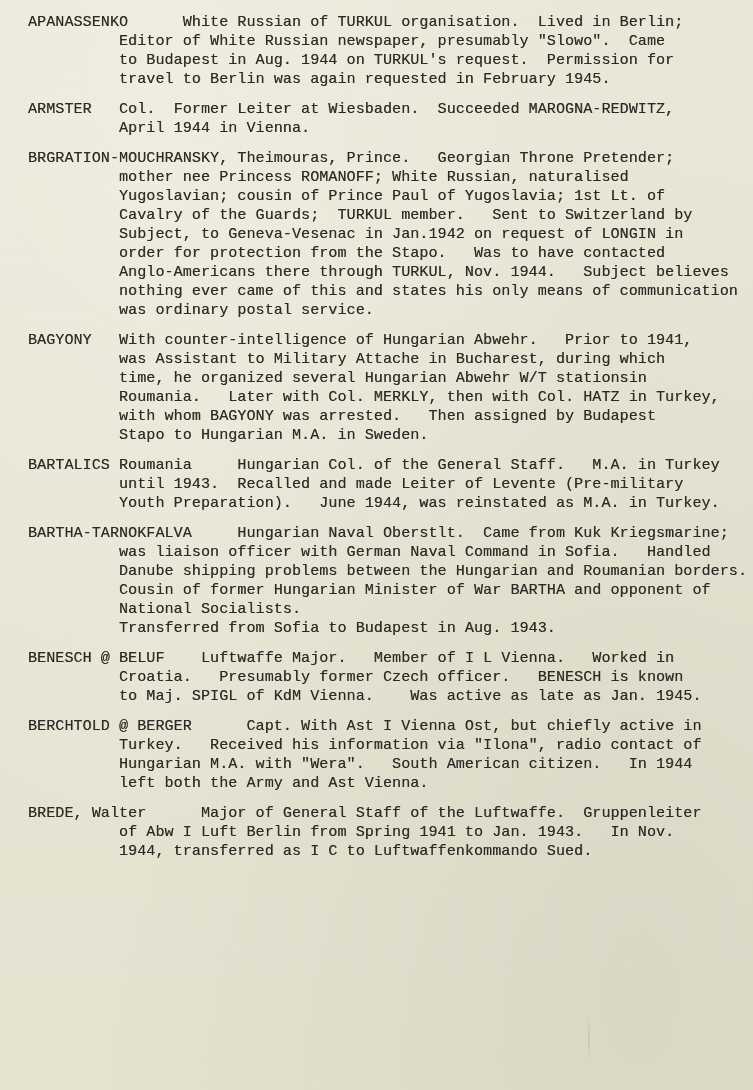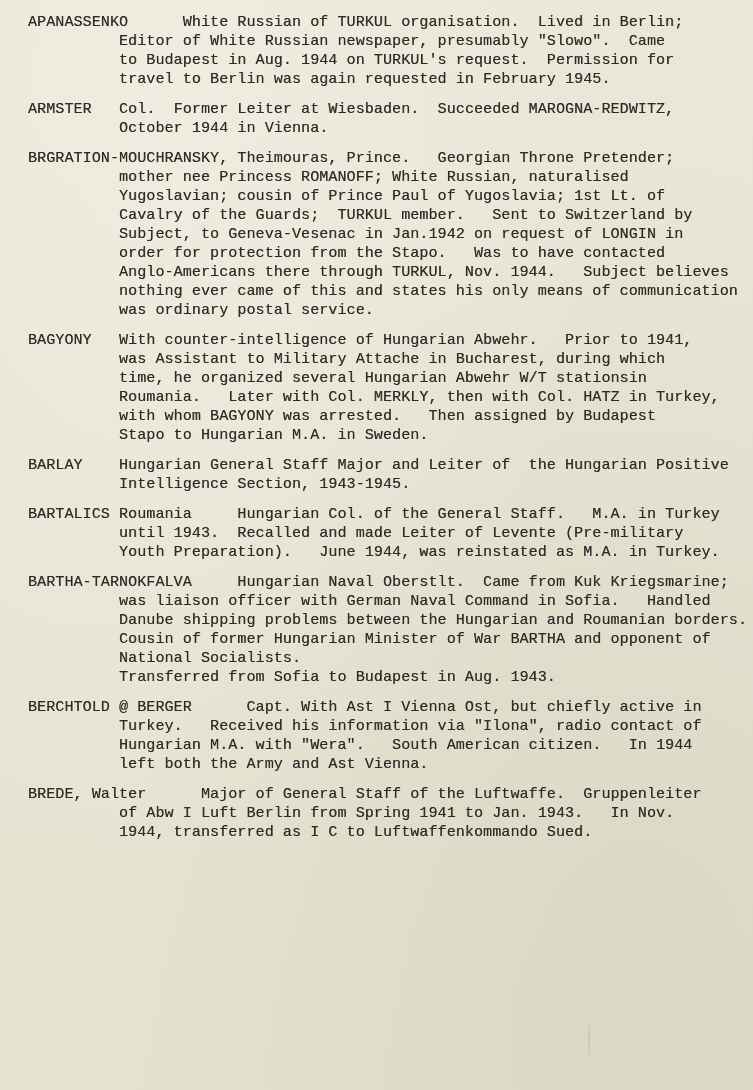--- a/index.html
+++ b/index.html
@@ -46,47 +46,48 @@
 </style>
 </head>
 <body>
 
 <div class="page">
   <div class="entry"><span class="nm">APANASSENKO</span><span>      White Russian of TURKUL organisation.  Lived in Berlin;
           Editor of White Russian newspaper, presumably "Slowo".  Came
           to Budapest in Aug. 1944 on TURKUL's request.  Permission for
           travel to Berlin was again requested in February 1945.</span></div>
   <div class="entry"><span class="nm">ARMSTER</span><span>   Col.  Former Leiter at Wiesbaden.  Succeeded MAROGNA-REDWITZ,
-          October 1944 in Vienna.</span></div>
+          April 1944 in Vienna.</span></div>
   <div class="entry"><span class="nm">BRGRATION-MOUCHRANSKY, Theimouras, Prince.</span><span>   Georgian Throne Pretender;
           mother nee Princess ROMANOFF; White Russian, naturalised
           Yugoslavian; cousin of Prince Paul of Yugoslavia; 1st Lt. of
           Cavalry of the Guards;  TURKUL member.   Sent to Switzerland by
           Subject, to Geneva-Vesenac in Jan.1942 on request of LONGIN in
           order for protection from the Stapo.   Was to have contacted
           Anglo-Americans there through TURKUL, Nov. 1944.   Subject believes
           nothing ever came of this and states his only means of communication
           was ordinary postal service.</span></div>
   <div class="entry"><span class="nm">BAGYONY</span><span>   With counter-intelligence of Hungarian Abwehr.   Prior to 1941,
           was Assistant to Military Attache in Bucharest, during which
           time, he organized several Hungarian Abwehr W/T stationsin
           Roumania.   Later with Col. MERKLY, then with Col. HATZ in Turkey,
           with whom BAGYONY was arrested.   Then assigned by Budapest
           Stapo to Hungarian M.A. in Sweden.</span></div>
-  <div class="entry"><span class="nm">BARLAY</span><span>    Hungarian General Staff Major and Leiter of  the Hungarian Positive
-          Intelligence Section, 1943-1945.</span></div>
   <div class="entry"><span class="nm">BARTALICS Roumania</span><span>     Hungarian Col. of the General Staff.   M.A. in Turkey
           until 1943.  Recalled and made Leiter of Levente (Pre-military
           Youth Preparation).   June 1944, was reinstated as M.A. in Turkey.</span></div>
   <div class="entry"><span class="nm">BARTHA-TARNOKFALVA</span><span>     Hungarian Naval Oberstlt.  Came from Kuk Kriegsmarine;
           was liaison officer with German Naval Command in Sofia.   Handled
           Danube shipping problems between the Hungarian and Roumanian borders.
           Cousin of former Hungarian Minister of War BARTHA and opponent of
           National Socialists.
           Transferred from Sofia to Budapest in Aug. 1943.</span></div>
+  <div class="entry"><span class="nm">BENESCH @ BELUF</span><span>    Luftwaffe Major.   Member of I L Vienna.   Worked in
+          Croatia.   Presumably former Czech officer.   BENESCH is known
+          to Maj. SPIGL of KdM Vienna.    Was active as late as Jan. 1945.</span></div>
   <div class="entry"><span class="nm">BERCHTOLD @ BERGER</span><span>      Capt. With Ast I Vienna Ost, but chiefly active in
           Turkey.   Received his information via "Ilona", radio contact of
           Hungarian M.A. with "Wera".   South American citizen.   In 1944
           left both the Army and Ast Vienna.</span></div>
   <div class="entry"><span class="nm">BREDE, Walter</span><span>      Major of General Staff of the Luftwaffe.  Gruppenleiter
           of Abw I Luft Berlin from Spring 1941 to Jan. 1943.   In Nov.
           1944, transferred as I C to Luftwaffenkommando Sued.</span></div>
   <div class="crease"></div>
 </div>
 

